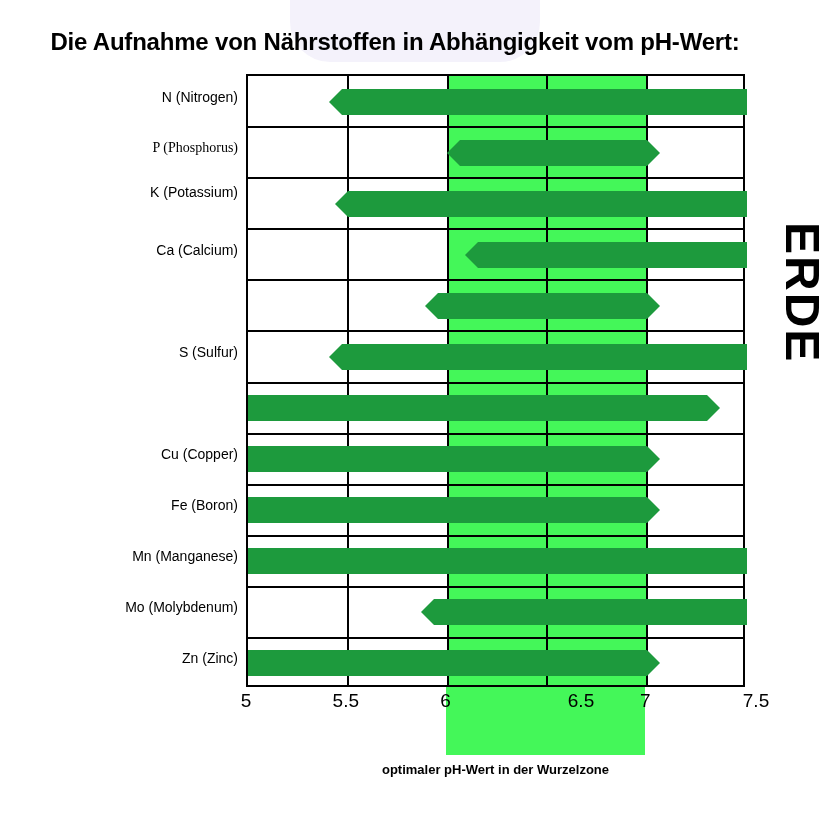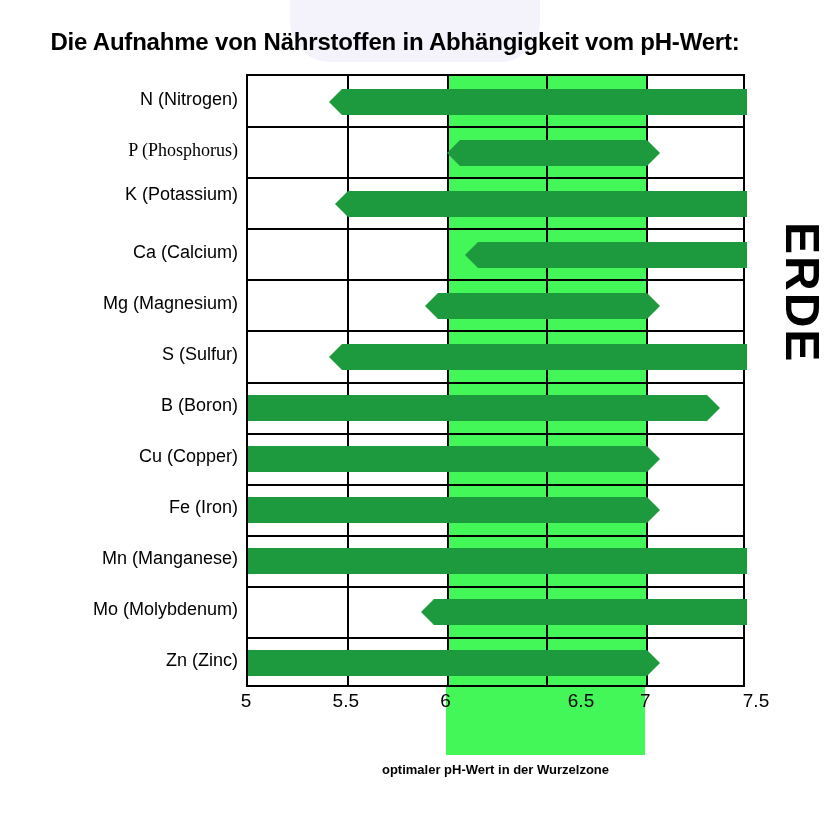--- a/index.html
+++ b/index.html
@@ -83,21 +83,21 @@
     border-bottom: 13px solid transparent;
     border-left: 13px solid #1d9a3d;
   }
 
   
   .ylabel {
     position: absolute;
     right: 0;
     width: 240px;
     text-align: right;
-    font-size: 18px;
+    font-size: 14px;
     color: #000;
     padding-right: 8px;
     white-space: nowrap;
   }
   .ylabels { position: absolute; left: 0; top: 74px; width: 246px; height: 613px; }
 
   
   .xlabels { position: absolute; left: 246px; top: 690px; width: 499px; height: 30px; }
   .xlabel {
     position: absolute;
@@ -146,25 +146,23 @@
 
   <div class="title-band"></div>
 
   <div class="title">Die Aufnahme von Nährstoffen in Abhängigkeit vom pH-Wert:</div>
 
   <div class="ylabels" id="ylabels">
       <div class="ylabel" style="top: 14.5417px;">N (Nitrogen)</div>
       <div class="ylabel" style="top: 65.625px; font-family: Liberation Serif, serif;">P (Phosphorus)</div>
       <div class="ylabel" style="top: 110px;">K (Potassium)</div>
       <div class="ylabel" style="top: 167.792px;">Ca (Calcium)</div>
-      <div class="ylabel" style="top: 218.875px;">Mg (Magnesium)</div>
       <div class="ylabel" style="top: 269.958px;">S (Sulfur)</div>
-      <div class="ylabel" style="top: 321.042px;">B (Boron)</div>
       <div class="ylabel" style="top: 372.125px;">Cu (Copper)</div>
-      <div class="ylabel" style="top: 423.208px;">Fe (Iron)</div>
+      <div class="ylabel" style="top: 423.208px;">Fe (Boron)</div>
       <div class="ylabel" style="top: 474.292px;">Mn (Manganese)</div>
       <div class="ylabel" style="top: 525.375px;">Mo (Molybdenum)</div>
       <div class="ylabel" style="top: 576.458px;">Zn (Zinc)</div>
     </div>
 
   <div class="plot" id="plot">
     <div class="optimal-zone" id="optimalZone" style="left: 199.6px; width: 199.6px; background: rgb(68, 247, 89);"></div>
     <div id="gridlines">
         <div class="grid-v" style="left: 98.8px;"></div>
         <div class="grid-v" style="left: 198.6px;"></div>

